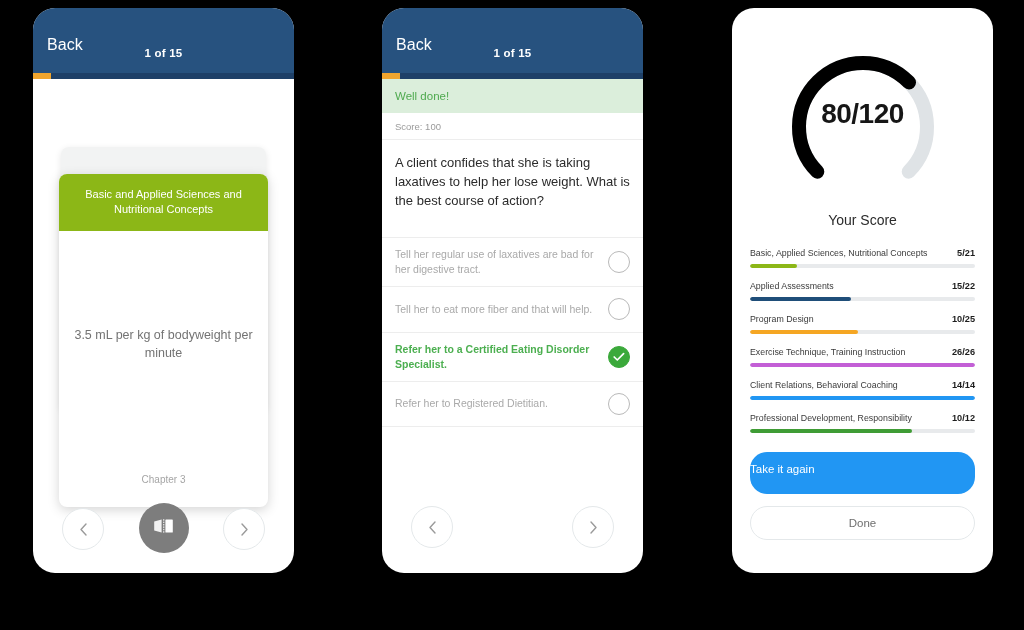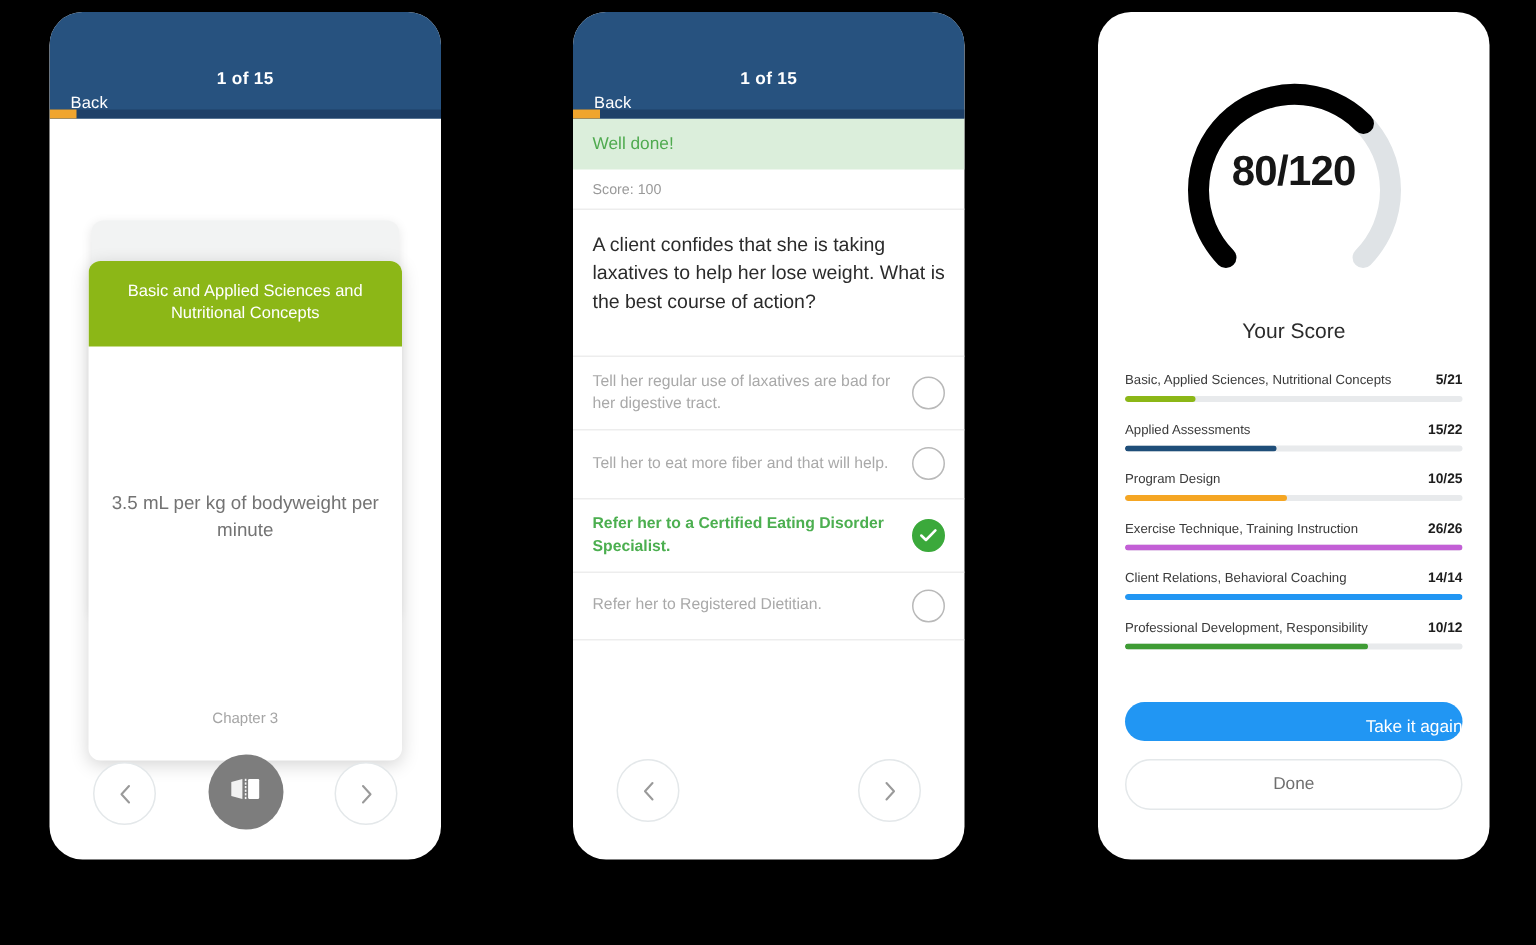--- a/index.html
+++ b/index.html
@@ -34,22 +34,22 @@
   
   .nav-header {
     position: relative;
     height: 71px;
     background: #27527f;
     color: #ffffff;
   }
   .nav-back {
     position: absolute;
     left: 14px;
-    top: 55px;
-    font-size: 11px;
+    top: 28px;
+    font-size: 16px;
     color: #ffffff;
     letter-spacing: 0.1px;
   }
   .nav-title {
     position: absolute;
     left: 0; right: 0;
     top: 39px;
     text-align: center;
     font-size: 11.5px;
     font-weight: bold;
@@ -274,23 +274,23 @@
   }
 
   .action-buttons {
     position: absolute;
     left: 18px; right: 18px;
     bottom: 33px;
   }
   .btn-primary {
     display: block;
     width: 100%;
-    height: 26px;
+    height: 42px;
     line-height: 34px;
-    text-align: right;
+    text-align: left;
     border-radius: 17px;
     background: #2196f3;
     color: #ffffff;
     font-size: 11.5px;
     margin-bottom: 12px;
   }
   .btn-secondary {
     display: block;
     width: 100%;
     height: 34px;

